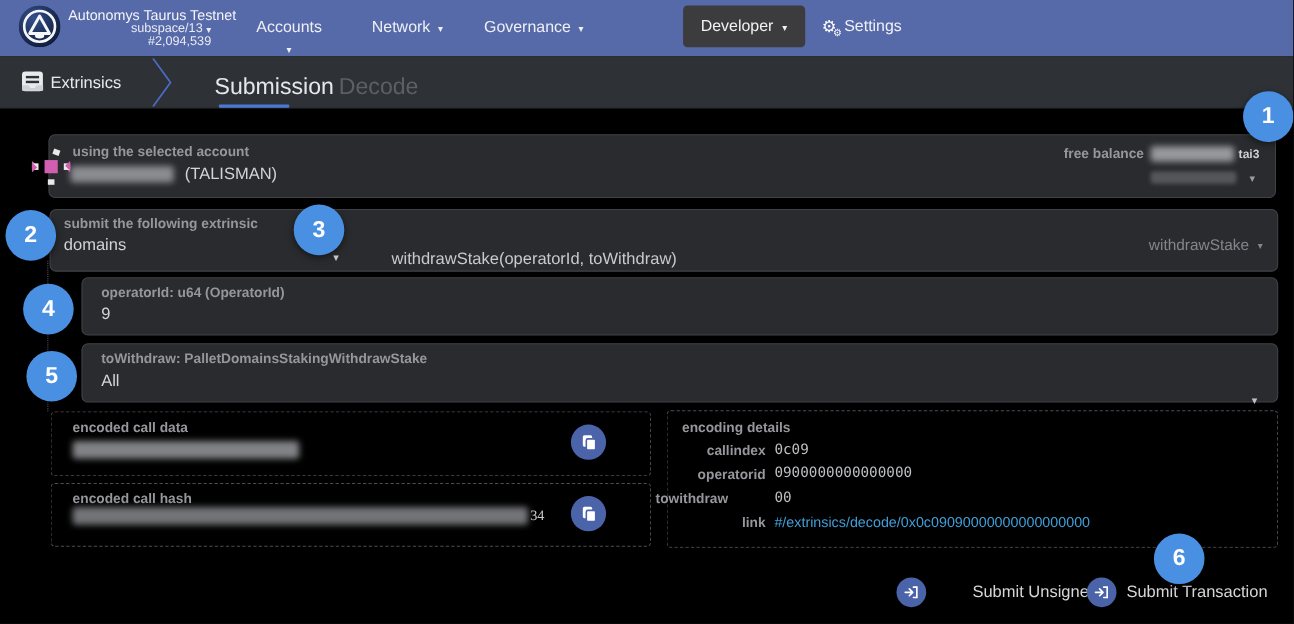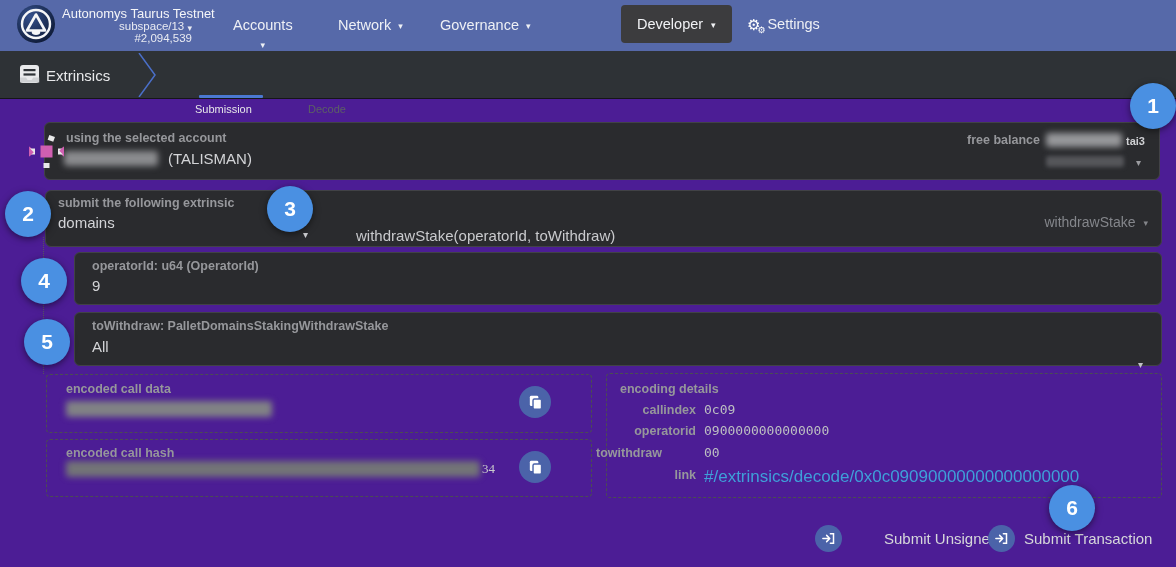--- a/index.html
+++ b/index.html
@@ -1,44 +1,44 @@
 <!DOCTYPE html>
 <html><head>
 <meta charset="utf-8">
 <style>
   html,body{margin:0;padding:0;background:#131416;}
   body{font-family:"Liberation Sans",sans-serif;}
-  #app{position:relative;width:1176px;height:567px;overflow:hidden;background:#4c1d95;}
+  #app{position:relative;width:1176px;height:567px;overflow:hidden;background:#000000;}
   .abs{position:absolute;}
 
   
   .topbar{left:0;top:0;width:1176px;height:51px;background:#5669a9;}
   .chain-title{left:62px;top:6px;font-size:13px;color:#f4f5f8;}
   .chain-sub{width:130px;text-align:right;font-size:11.5px;color:#e9ebf2;}
   .navitem{display:inline-flex;align-items:center;gap:7px;font-size:14.5px;color:#eef0f5;cursor:pointer;}
   .caret{font-size:9px;line-height:1;position:relative;top:1px;}
   .dev-pill{left:621px;top:5px;height:38px;padding:0 16px;display:flex;align-items:center;gap:8px;
             background:#3c3c3e;border-radius:4px;color:#f1f2f5;font-size:14.5px;cursor:pointer;}
   .gears{font-size:15px;color:#fff;position:relative;line-height:1;}
   .gears .g2{position:absolute;font-size:9px;right:-5px;bottom:-3px;}
 
   
   .tabbar{left:0;top:51px;width:1176px;height:48px;background:#2e3236;border-bottom:1px solid #151618;box-sizing:border-box;}
   .crumb-label{font-size:15px;color:#e8e9eb;}
-  .tab{font-size:11px;color:#e6e7e9;cursor:pointer;margin-top:36px;}
+  .tab{font-size:21px;color:#e6e7e9;cursor:pointer;}
   .tab.inactive{color:#5c6065;}
   .tab-underline{height:3px;background:#4b79d2;border-radius:1px;}
 
   
   .box{background:#2a2b2e;border:1px solid #414246;border-radius:6px;box-sizing:border-box;}
   .dash{border:1px dashed #4b4d52;border-radius:4px;box-sizing:border-box;}
   .lbl{font-size:12.5px;font-weight:700;color:#96979b;}
   .val{font-size:15px;color:#d3d4d7;}
   .mono{font-family:"DejaVu Sans Mono",monospace;font-size:13px;color:#bdbfc2;}
-  .link{font-size:17px;color:#3f9fd9;cursor:pointer;text-decoration:none;}
+  .link{font-size:13px;color:#3f9fd9;cursor:pointer;text-decoration:none;}
   .blur{filter:blur(3px);border-radius:3px;}
 
   .badge{width:46px;height:46px;border-radius:50%;background:#4a90e2;color:#fff;font-size:21px;font-weight:700;
          display:flex;align-items:center;justify-content:center;box-shadow:0 2px 7px rgba(0,0,0,.5);z-index:30;}
   .circle-btn{width:32px;height:32px;border-radius:50%;background:#4b63a9;display:flex;align-items:center;justify-content:center;cursor:pointer;z-index:5;}
   .action{display:flex;align-items:center;gap:9px;cursor:pointer;}
   .action .ic{width:27px;height:27px;border-radius:50%;background:#4b63a9;display:flex;align-items:center;justify-content:center;}
   .action .txt{font-size:15px;color:#d6d7da;}
   .dotline{border-left:1px dotted #55575c;width:0;}
 </style>

